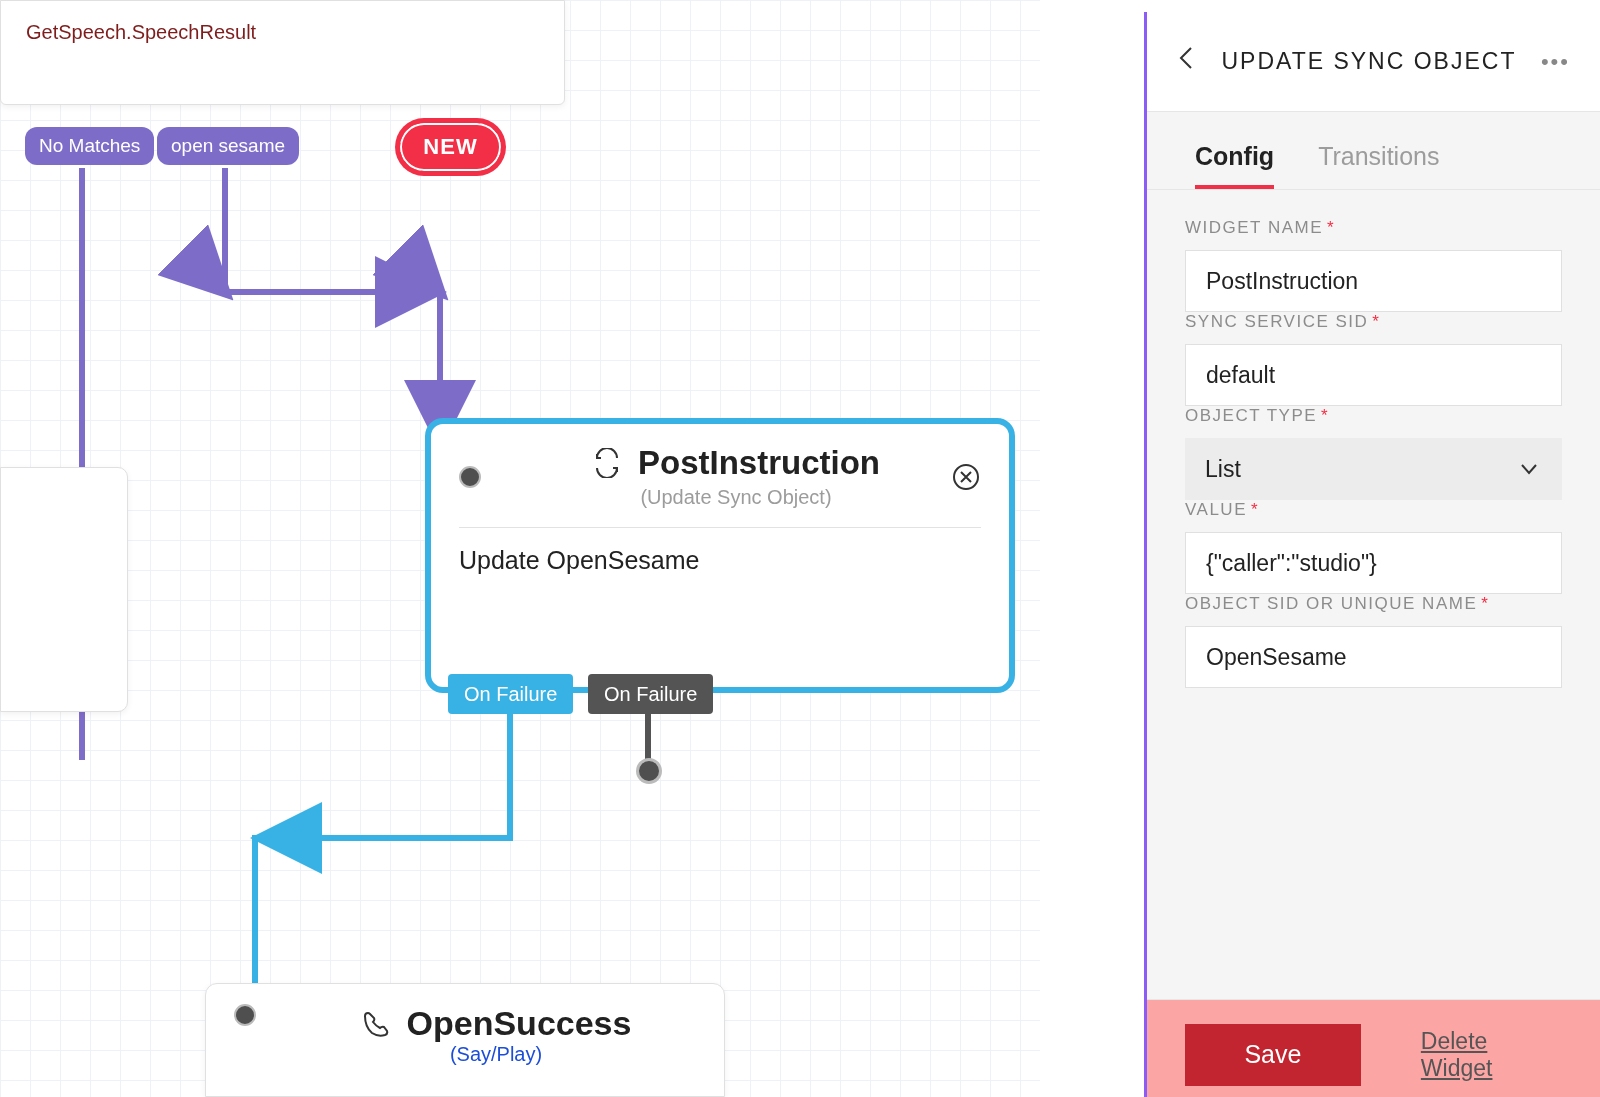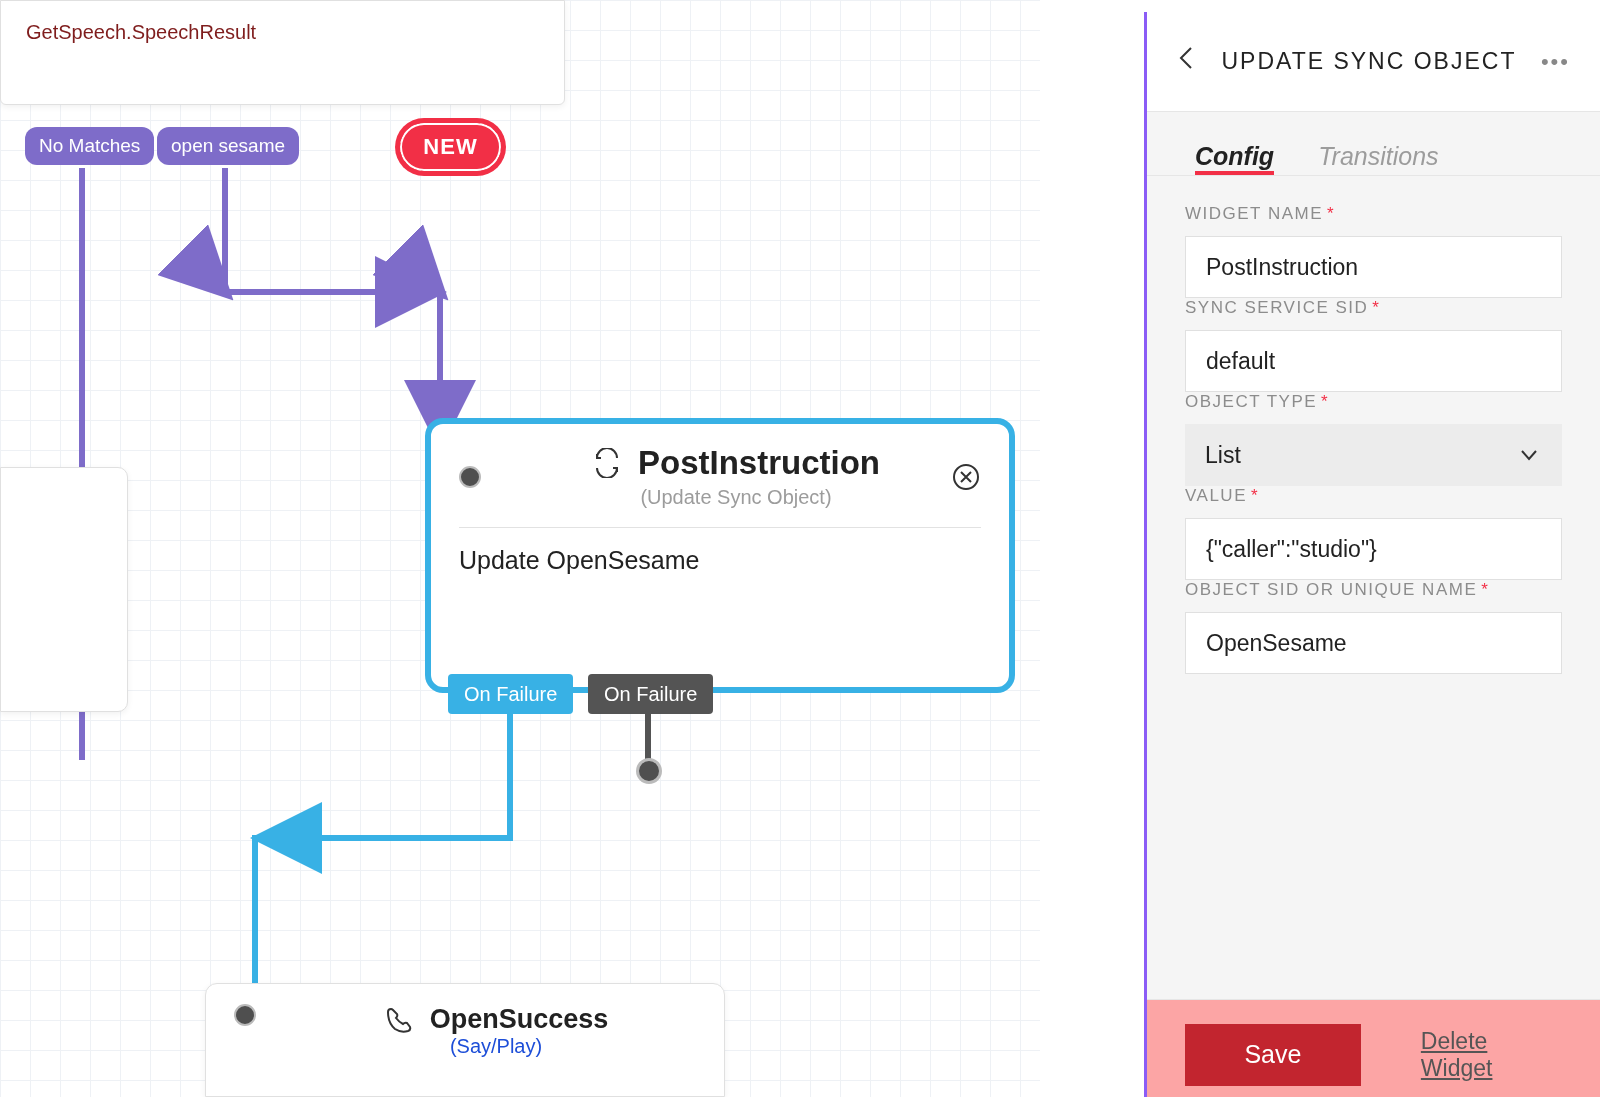--- a/index.html
+++ b/index.html
@@ -77,38 +77,38 @@
 
 .os-widget {
   position:absolute; left:205px; top:983px; width:520px; height:114px;
   background:#fff; border:1px solid #e0e0e0; border-radius:12px 12px 0 0;
   box-shadow: 0 2px 6px rgba(0,0,0,0.06);
   padding: 20px 28px 0 28px;
   display:flex; align-items:flex-start;
 }
 .os-widget .title-wrap { flex:1; text-align:center; }
 .os-widget .title-row { display:flex; align-items:center; justify-content:center; gap:16px;}
-.os-widget .title { font-size:27px; font-weight:700; color:#222;text-align:center; }
+.os-widget .title { font-size:34px; font-weight:700; color:#222;text-align:center; }
 .os-widget .subtitle { font-size:20px; color:#1d4ed8; margin-top:0; }
 
 
 .panel {
   position:absolute; right:0; top:12px; width:456px; height:1097px;
   background:#f5f5f5; border-left:3px solid #8b5cf6;
 }
 .panel-header {
   height:100px; background:#fff; border-bottom:1px solid #e6e6e6;
   display:flex; align-items:center; padding: 0 30px;
 }
 .panel-header .back { font-size:30px; color:#222; cursor:pointer; }
 .panel-header .ptitle { flex:1; text-align:center; font-size:23px; letter-spacing:2px; color:#222; }
 .panel-header .more { font-size:22px; color:#888; cursor:pointer; letter-spacing:2px;}
 
 .tabs { display:flex; gap:44px; padding: 30px 48px 0 48px; border-bottom:1px solid #e6e6e6; }
-.tab { font-size:25px; color:#9c9c9c; cursor:pointer;font-style:italic; }
+.tab { font-size:25px; padding-bottom:14px; color:#9c9c9c; cursor:pointer; }
 .tab.active { color:#222; font-weight:600; border-bottom:4px solid #f22f46; }
 
 .form { padding: 28px 38px; }
 .field { }
 .flabel { font-size:17px; letter-spacing:1.5px; color:#8c8c8c; margin-bottom:12px; display:block;}
 .flabel .req { color:#f22f46; padding-left:4px;}
 .input {
   width:100%; height:62px; background:#fff; border:1px solid #e0e0e0;
   font-size:23px; color:#222; padding:0 20px; outline:none;
 }

